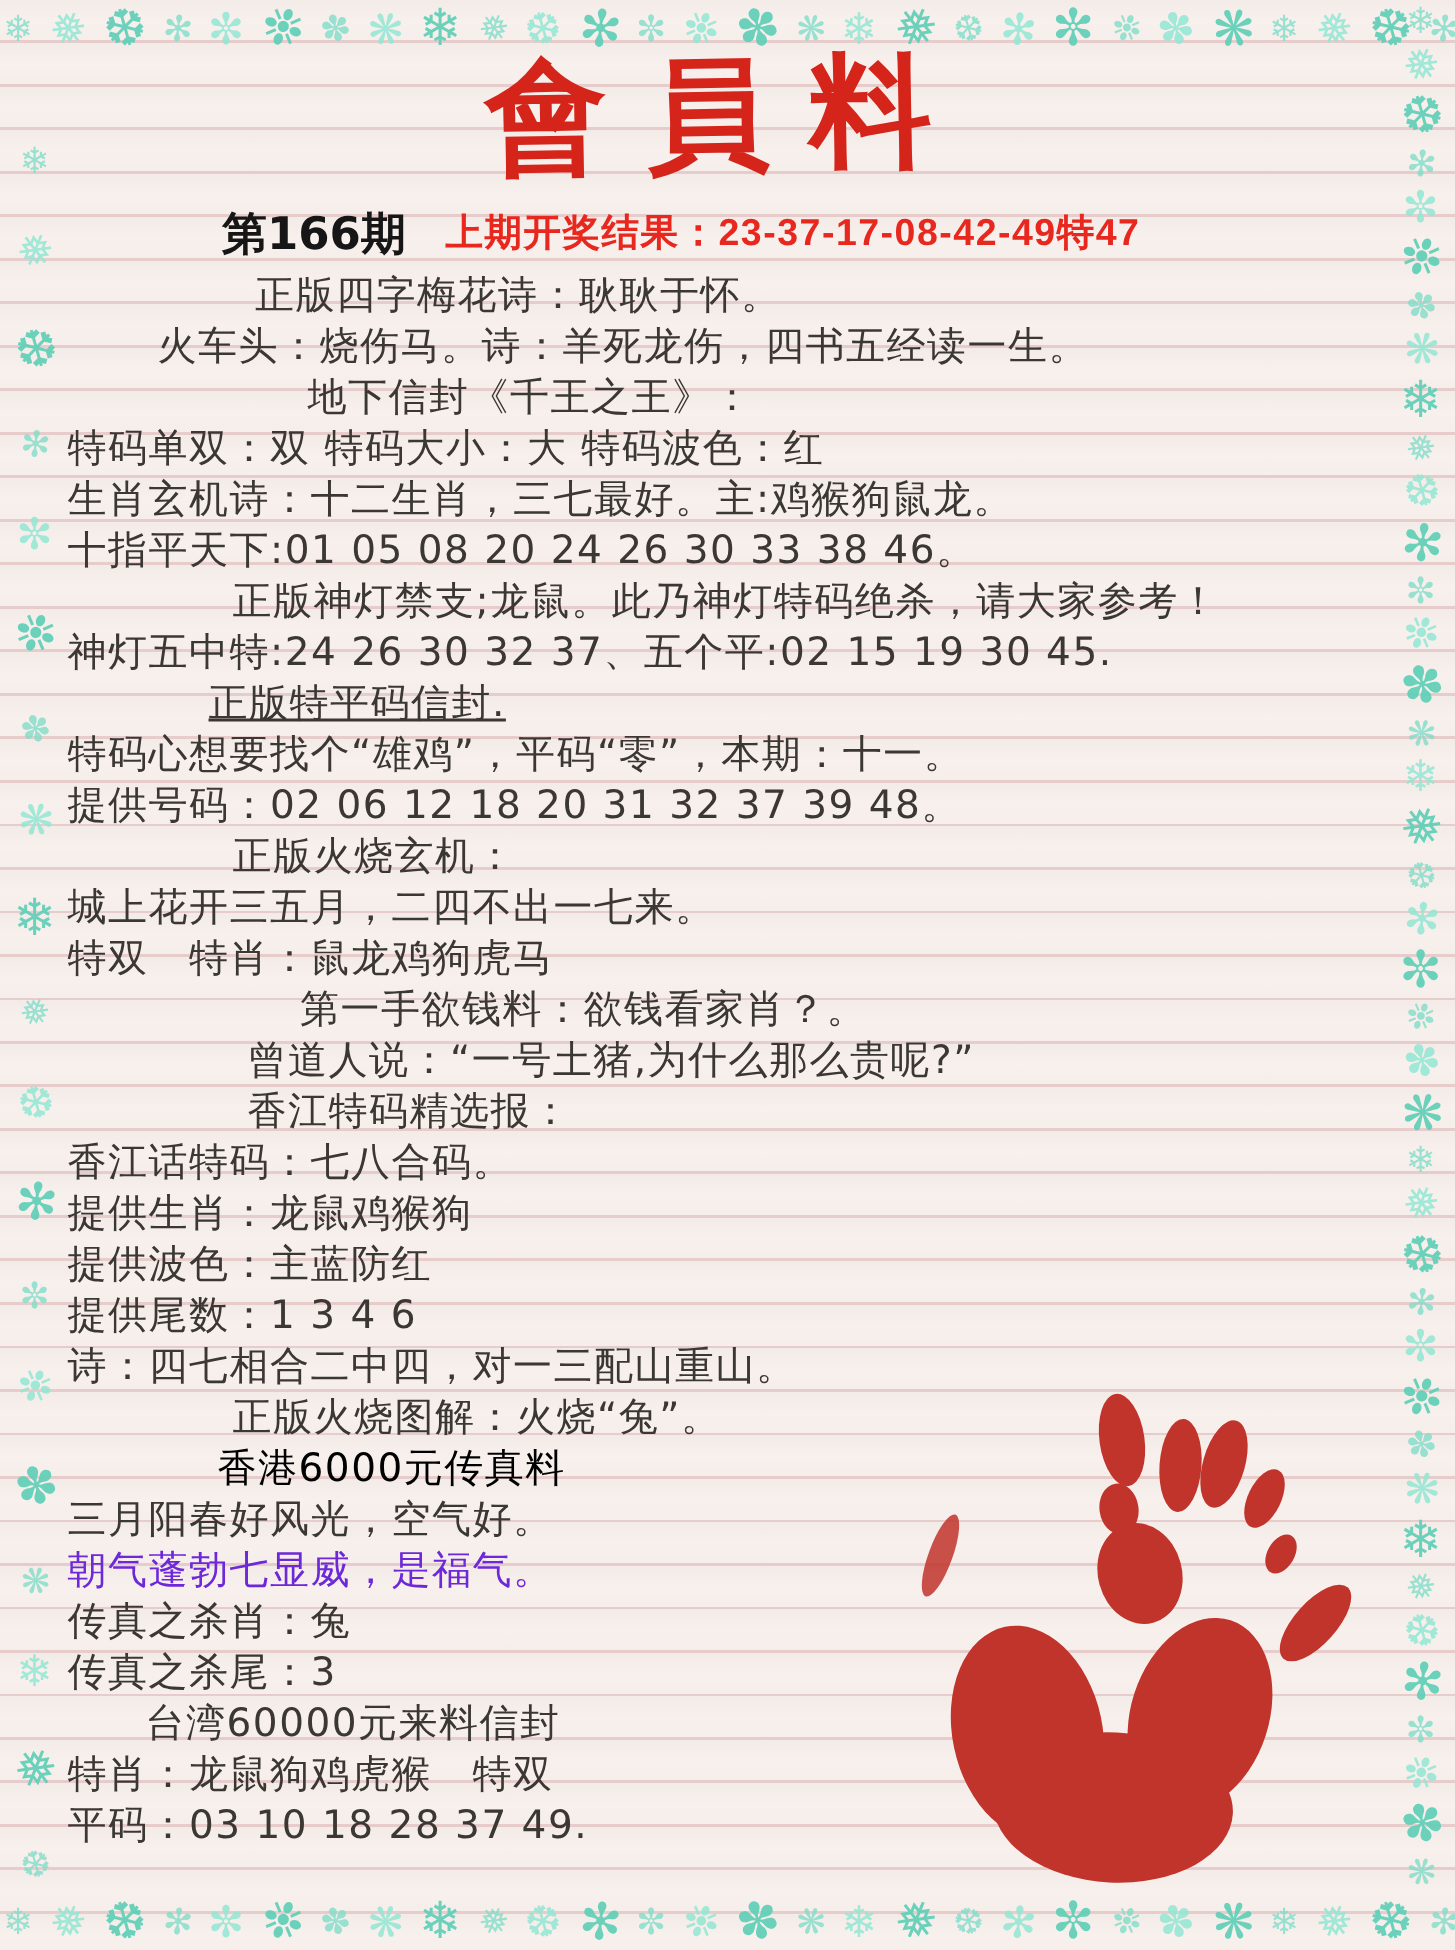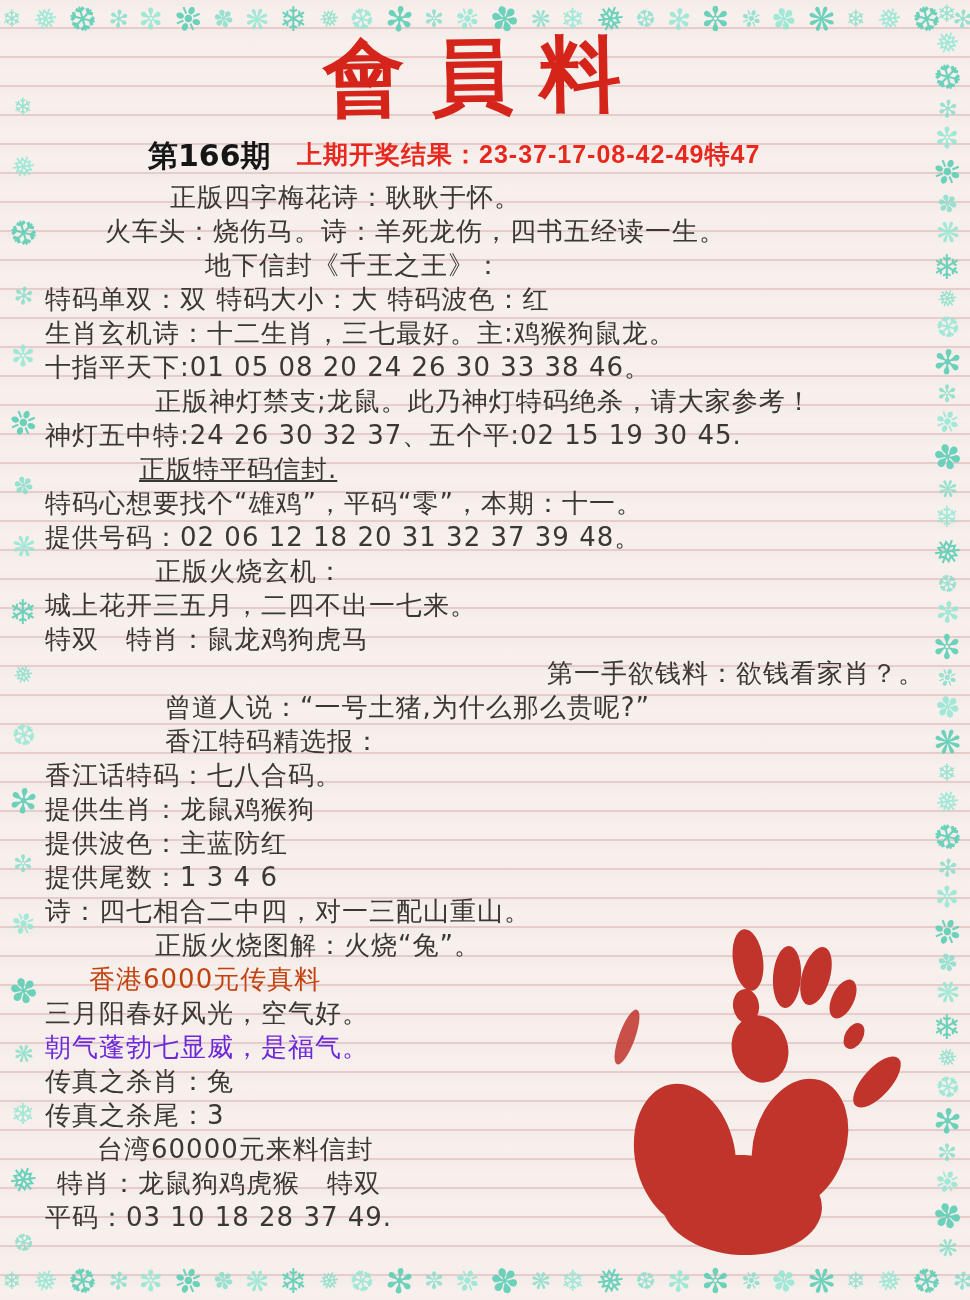--- a/index.html
+++ b/index.html
@@ -201,36 +201,36 @@
       <div class="body-line" style="margin-left: 0px; color: rgb(59, 55, 51);">生肖玄机诗：十二生肖，三七最好。主:鸡猴狗鼠龙。</div>
       <div class="body-line" style="margin-left: 0px; color: rgb(59, 55, 51);">十指平天下:01 05 08 20 24 26 30 33 38 46。</div>
       <div class="body-line" style="margin-left: 110px; color: rgb(59, 55, 51);">正版神灯禁支;龙鼠。此乃神灯特码绝杀，请大家参考！</div>
       <div class="body-line" style="margin-left: 0px; color: rgb(59, 55, 51);">神灯五中特:24 26 30 32 37、五个平:02 15 19 30 45.</div>
       <div class="body-line" style="margin-left: 94px; color: rgb(59, 55, 51); text-decoration: underline;">正版特平码信封.</div>
       <div class="body-line" style="margin-left: 0px; color: rgb(59, 55, 51);">特码心想要找个“雄鸡”，平码“零”，本期：十一。</div>
       <div class="body-line" style="margin-left: 0px; color: rgb(59, 55, 51);">提供号码：02 06 12 18 20 31 32 37 39 48。</div>
       <div class="body-line" style="margin-left: 110px; color: rgb(59, 55, 51);">正版火烧玄机：</div>
       <div class="body-line" style="margin-left: 0px; color: rgb(59, 55, 51);">城上花开三五月，二四不出一七来。</div>
       <div class="body-line" style="margin-left: 0px; color: rgb(59, 55, 51);">特双　特肖：鼠龙鸡狗虎马</div>
-      <div class="body-line" style="margin-left: 155px; color: rgb(59, 55, 51); text-align: right;">第一手欲钱料：欲钱看家肖？。</div>
+      <div class="body-line" style="margin-left: 155px; color: rgb(59, 55, 51);">第一手欲钱料：欲钱看家肖？。</div>
       <div class="body-line" style="margin-left: 120px; color: rgb(59, 55, 51);">曾道人说：“一号土猪,为什么那么贵呢?”</div>
       <div class="body-line" style="margin-left: 120px; color: rgb(59, 55, 51);">香江特码精选报：</div>
       <div class="body-line" style="margin-left: 0px; color: rgb(59, 55, 51);">香江话特码：七八合码。</div>
       <div class="body-line" style="margin-left: 0px; color: rgb(59, 55, 51);">提供生肖：龙鼠鸡猴狗</div>
       <div class="body-line" style="margin-left: 0px; color: rgb(59, 55, 51);">提供波色：主蓝防红</div>
       <div class="body-line" style="margin-left: 0px; color: rgb(59, 55, 51);">提供尾数：1 3 4 6</div>
       <div class="body-line" style="margin-left: 0px; color: rgb(59, 55, 51);">诗：四七相合二中四，对一三配山重山。</div>
       <div class="body-line" style="margin-left: 110px; color: rgb(59, 55, 51);">正版火烧图解：火烧“兔”。</div>
-      <div class="body-line" style="margin-left: 44px; color: #c2410c;">香港6000元传真料</div>
+      <div class="body-line" style="margin-left: 100px; color: #000000;">香港6000元传真料</div>
       <div class="body-line" style="margin-left: 0px; color: rgb(59, 55, 51);">三月阳春好风光，空气好。</div>
       <div class="body-line" style="margin-left: 0px; color: #6d28d9;">朝气蓬勃七显威，是福气。</div>
       <div class="body-line" style="margin-left: 0px; color: rgb(59, 55, 51);">传真之杀肖：兔</div>
       <div class="body-line" style="margin-left: 0px; color: rgb(59, 55, 51);">传真之杀尾：3</div>
       <div class="body-line" style="margin-left: 52px; color: rgb(59, 55, 51);">台湾60000元来料信封</div>
-      <div class="body-line" style="margin-left: 12px; color: rgb(59, 55, 51);">特肖：龙鼠狗鸡虎猴　特双</div>
+      <div class="body-line" style="margin-left: 0px; color: rgb(59, 55, 51);">特肖：龙鼠狗鸡虎猴　特双</div>
       <div class="body-line" style="margin-left: 0px; color: rgb(59, 55, 51);">平码：03 10 18 28 37 49.</div>
     </div>
 
   <svg class="handprint" viewBox="0 0 330 345" xmlns="http://www.w3.org/2000/svg">
 
     <ellipse class="hand-part" cx="37" cy="122" rx="8" ry="29" transform="rotate(20 37 122)" opacity="0.85" fill="#c0342c"></ellipse>
 
     <ellipse class="hand-part" cx="158" cy="45" rx="15" ry="31" transform="rotate(-8 158 45)" fill="#c0342c"></ellipse>
     <ellipse class="hand-part" cx="156" cy="91" rx="13" ry="17" transform="rotate(-8 156 91)" fill="#c0342c"></ellipse>
 

